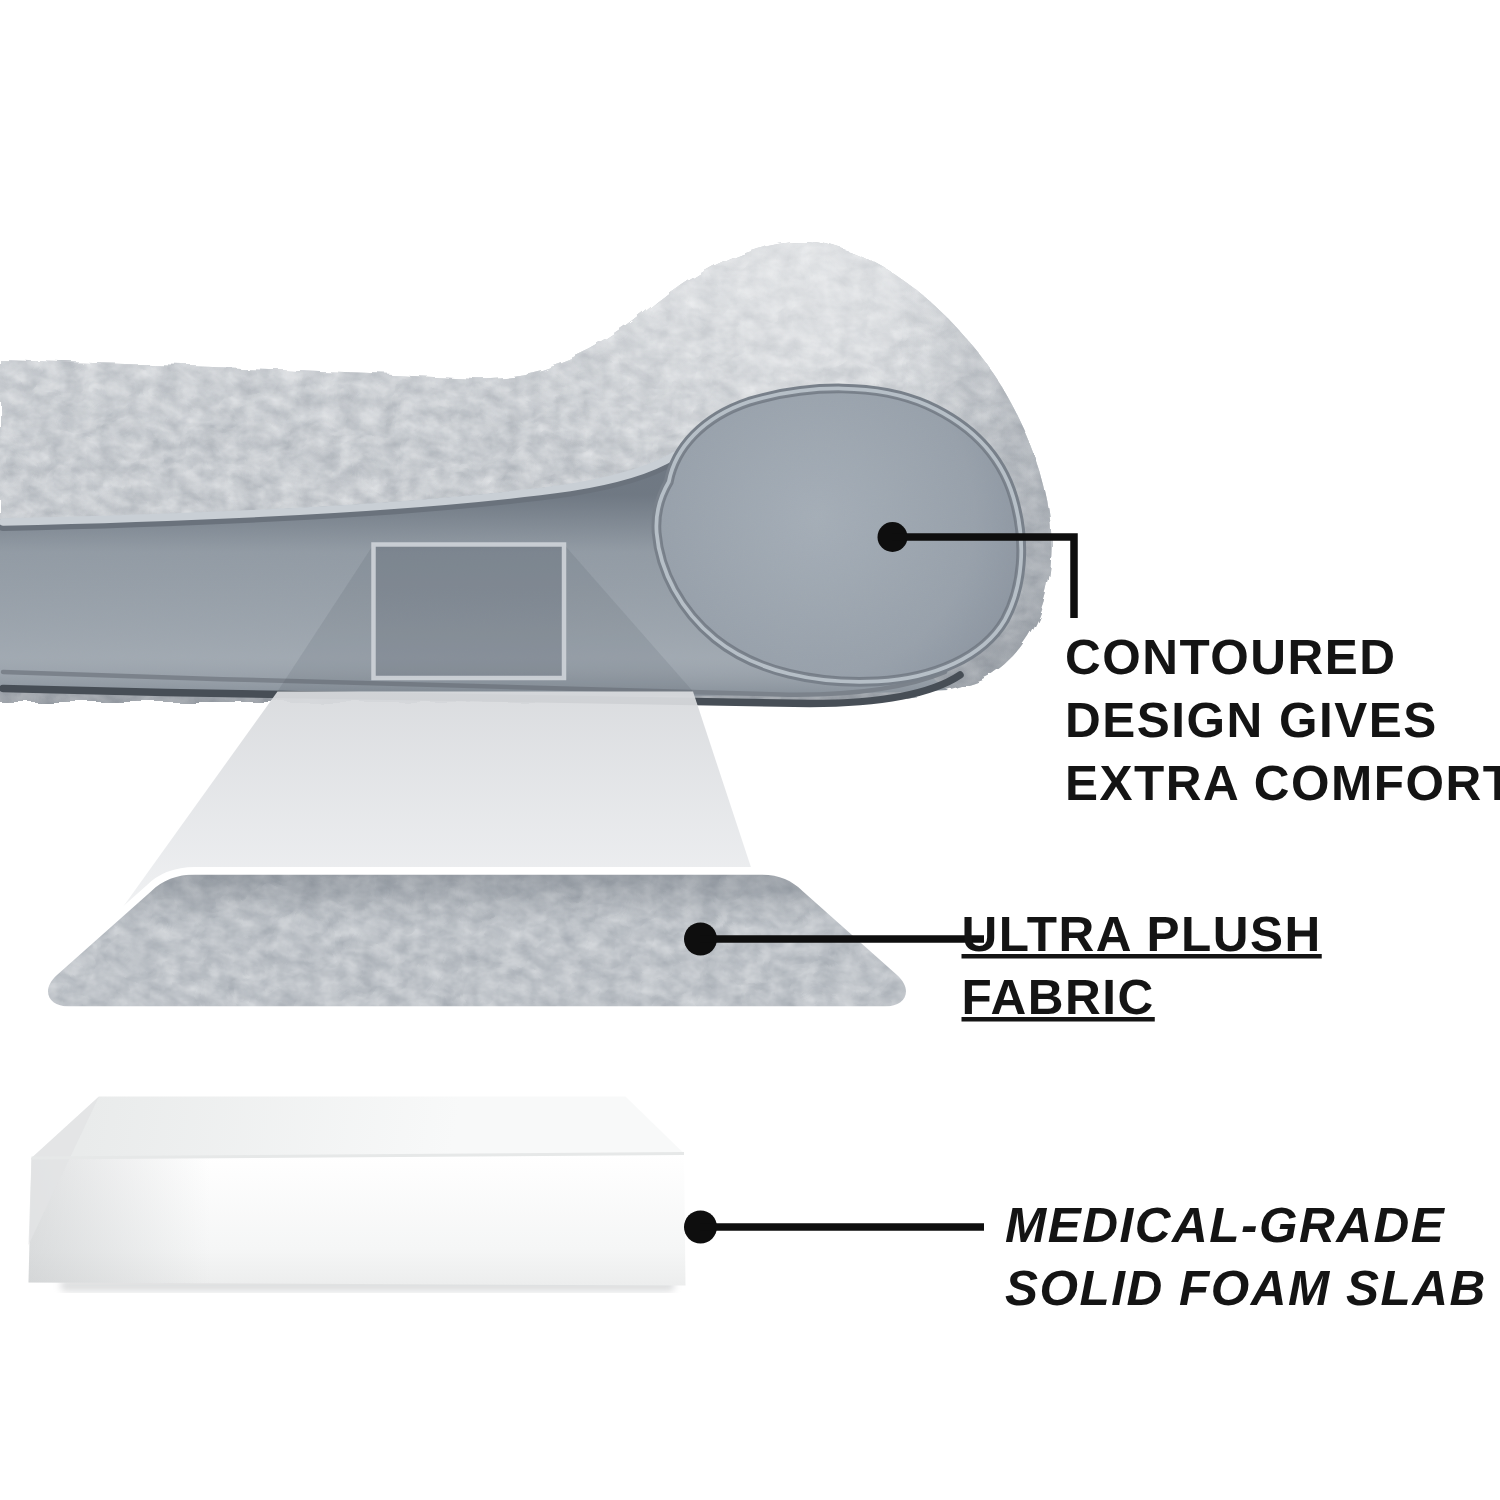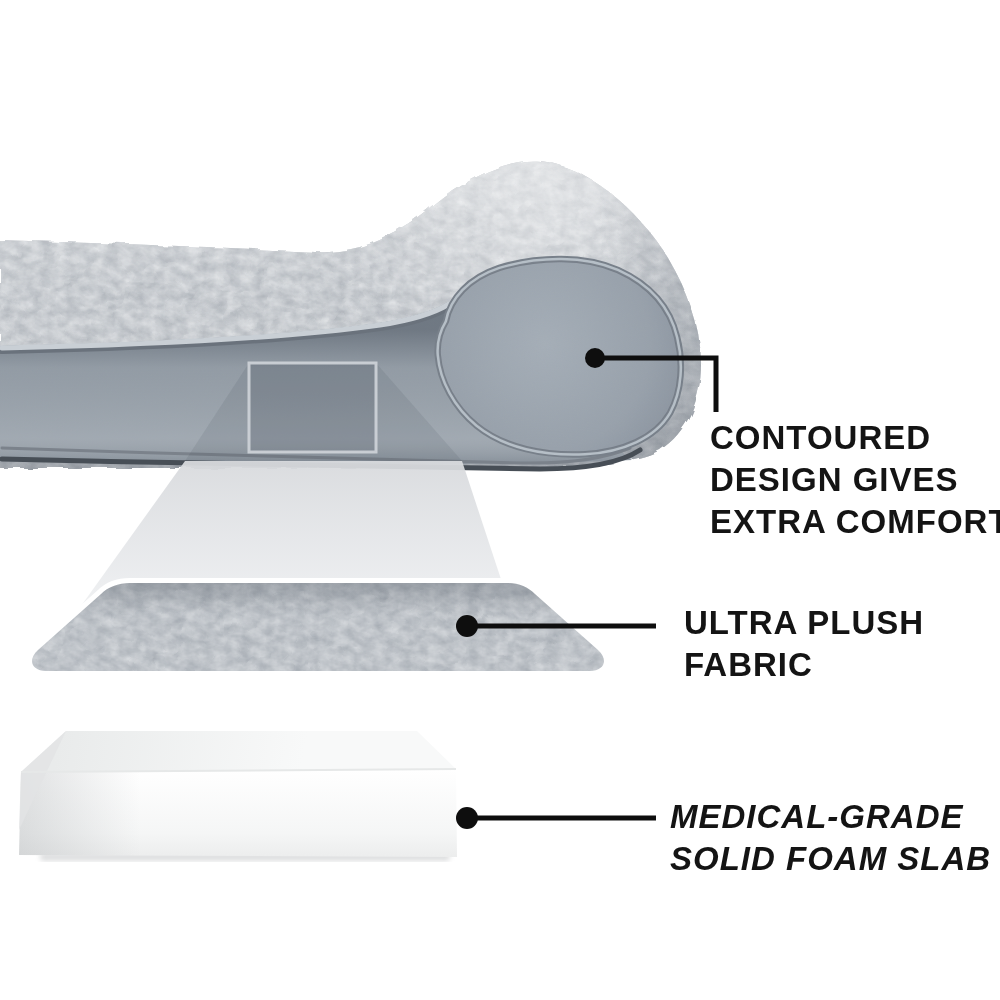--- a/index.html
+++ b/index.html
@@ -14,21 +14,21 @@
   .callout-label{
     position:absolute;
     font-weight:700;
     font-size:33px;
     line-height:42px;
     letter-spacing:1px;
     color:#141414;
     white-space:pre-line;
   }
   #label-contoured{left:710px;top:417px;width:300px;}
-  #label-plush{left:684px;top:602px;width:300px;}
+  #label-plush{left:641px;top:602px;width:300px;text-decoration:underline;}
   #label-foam{left:670px;top:796px;width:330px;font-style:italic;}
 </style>
 </head>
 <body>
 
 <div class="stage">
 
   <svg width="1000" height="1000" viewBox="0 0 1000 1000">
     <defs>
 

